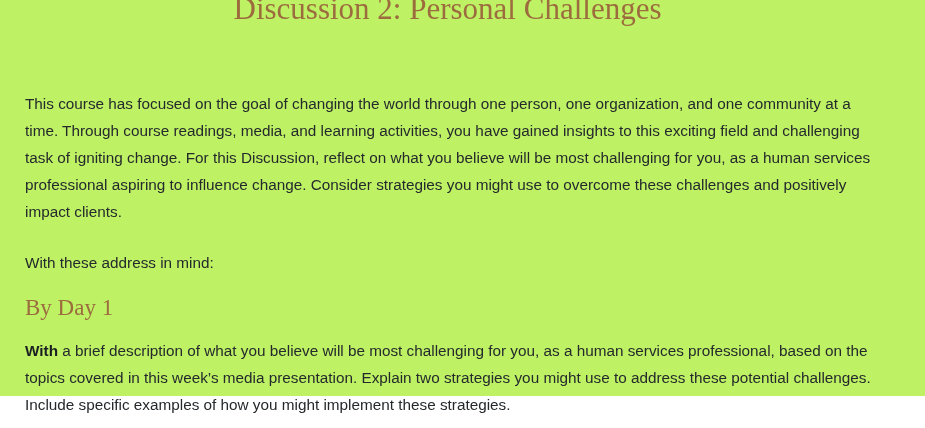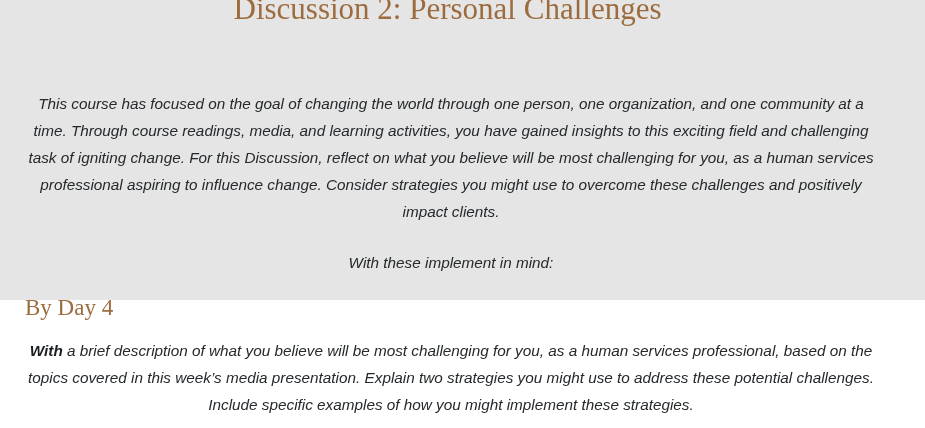--- a/index.html
+++ b/index.html
@@ -11,22 +11,22 @@
     width: 925px;
     height: 428px;
     overflow: hidden;
     font-family: "Liberation Sans", sans-serif;
     -webkit-font-smoothing: antialiased;
   }
 
   .page {
     position: relative;
     width: 925px;
-    height: 300px;
-    background: #e5e5e5;
+    height: 396px;
+    background: #bef264;
   }
 
   
   .doc-title {
     position: absolute;
     top: -11px;
     left: 0;
     width: 895px;
     text-align: center;
     font-family: "Liberation Serif", "DejaVu Serif", serif;
@@ -44,22 +44,21 @@
     top: 90px;
     width: 852px;
   }
 
   .body-par {
     margin: 0 0 0 0;
     font-family: "Liberation Sans", sans-serif;
     font-size: 15.3px;
     line-height: 27px;
     color: #25292c;
-    text-align: center;
-    font-style: italic;
+    text-align: left;
   }
 
   .section-heading {
     font-family: "Liberation Serif", "DejaVu Serif", serif;
     font-size: 23px;
     font-weight: normal;
     line-height: 30px;
     color: #9c6c3e;
     margin: 17px 0 0 0;
   }
@@ -78,22 +77,22 @@
 <div class="page">
 
   <h1 class="doc-title">Discussion 2: Personal Challenges</h1>
 
   <div class="content">
 
     <p class="body-par">This course has focused on the goal of changing the world through one person, one organization, and one community at a time. Through course readings, media, and learning activities, you have gained insights to this exciting field and challenging task of igniting change. For this Discussion, reflect on what you believe will be most challenging for you, as a human services professional aspiring to influence change. Consider strategies you might use to overcome these challenges and positively impact clients.</p>
 
     <div class="par-spacer-med"></div>
 
-    <p class="body-par">With these implement in mind:</p>
+    <p class="body-par">With these address in mind:</p>
 
-    <h2 class="section-heading">By Day 4</h2>
+    <h2 class="section-heading">By Day 1</h2>
 
     <div class="par-spacer-small"></div>
 
     <p class="body-par"><span class="bold-lead">With</span><span> a brief description of what you believe will be most challenging for you, as a human services professional, based on the topics covered in this week’s media presentation. Explain two strategies you might use to address these potential challenges. Include specific examples of how you might implement these strategies.</span></p>
 
   </div>
 </div>
 
 </body></html>

